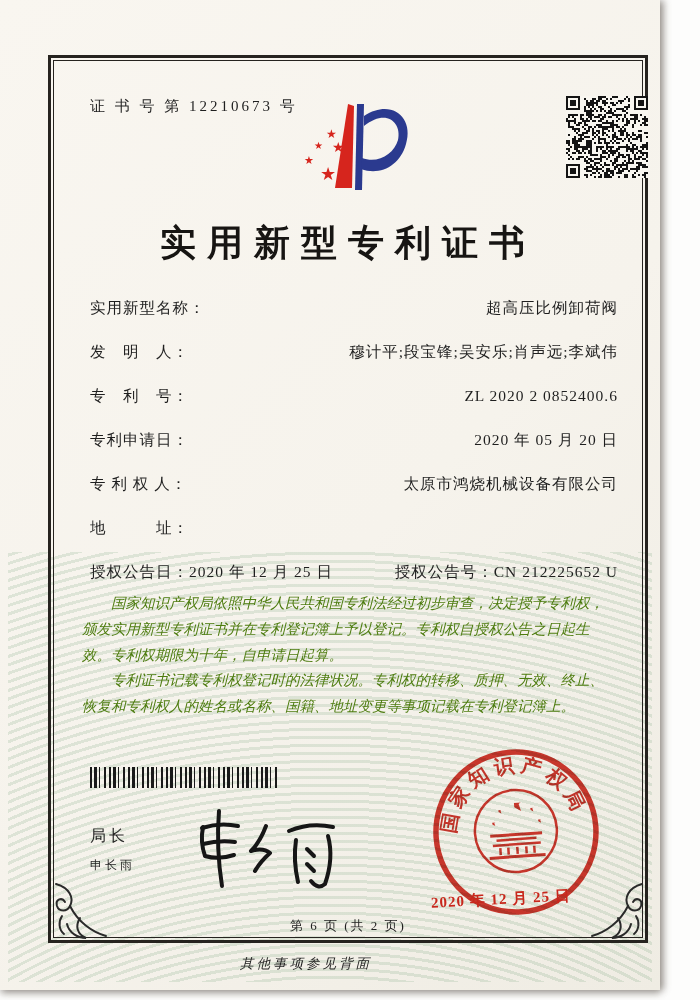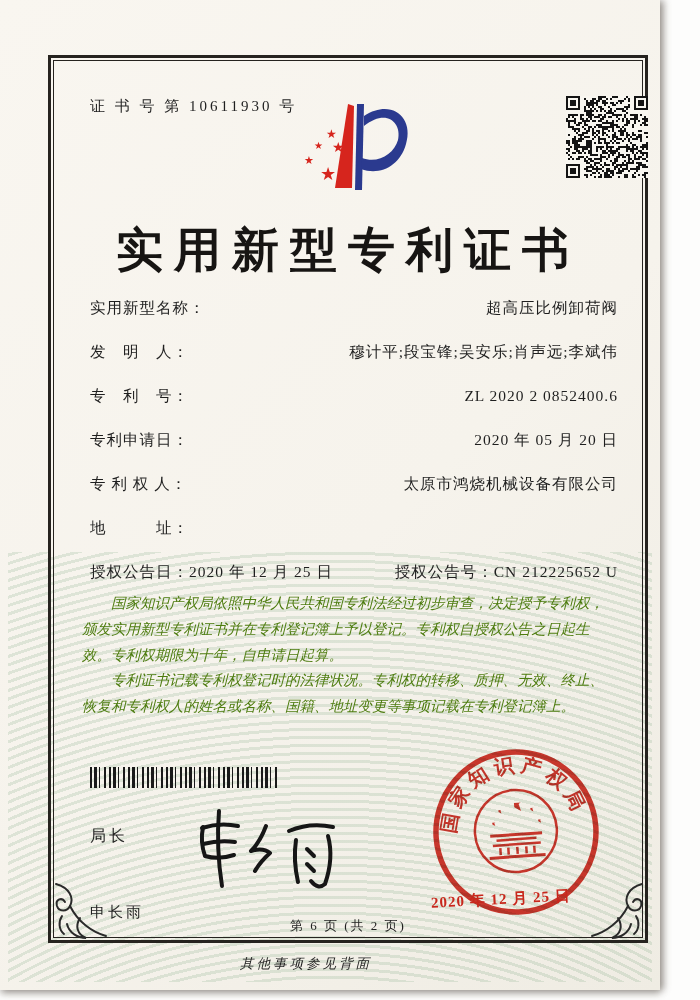--- a/index.html
+++ b/index.html
@@ -9,34 +9,34 @@
            background:linear-gradient(135deg,#f9f6f0 0%,#f6f3ec 55%,#efece3 100%);
            box-shadow:4px 0 7px rgba(80,72,62,.45), 0 4px 7px rgba(80,72,62,.35); z-index:0; }
   .guilloche { position:absolute; left:8px; top:552px; width:644px; height:430px; z-index:1; pointer-events:none;
            background:repeating-radial-gradient(circle at 50% 235%, rgba(96,150,104,0.17) 0 3px, rgba(96,150,104,0) 3px 8px); }
   .frame { position:absolute; left:48px; top:55px; width:600px; height:888px; border:3px solid #26231f; z-index:2; }
   .frame-inner { position:absolute; inset:2px; border:1px solid #26231f; }
   .cert-no { position:absolute; left:90px; top:97px; font-size:15px; letter-spacing:3px; z-index:3; }
   .logo { position:absolute; left:288px; top:96px; z-index:3; }
   .qr { position:absolute; left:566px; top:96px; z-index:3; }
   .title { position:absolute; left:48px; top:219px; width:600px; text-align:center;
-           font-size:47px; font-weight:bold; letter-spacing:11px; z-index:3; color:#171513; }
+           font-size:36px; font-weight:bold; letter-spacing:11px; z-index:3; color:#171513; }
   .fields { position:absolute; left:90px; top:297px; width:528px; z-index:3; font-size:15.5px; }
   .field-row { display:flex; margin-bottom:23px; line-height:21px; letter-spacing:1px;justify-content:space-between; }
   .field-row .label { white-space:pre; }
   .field-row .value { white-space:pre; }
   .pair { display:flex; }
   .pair2 { margin-left:46px; }
   .paras { position:absolute; left:82px; top:591px; width:534px; z-index:3;
            font-size:14.5px; line-height:1.78; font-style:italic; color:#4d7c0f; }
   .paras p { text-indent:2em; margin:0; }
   .barcode { position:absolute; left:90px; top:767px; width:190px; height:21px; z-index:3;
            background:repeating-linear-gradient(90deg,#1a1a1a 0 2px,transparent 2px 4px,#1a1a1a 4px 7px,transparent 7px 9px,#1a1a1a 9px 10px,transparent 10px 14px,#1a1a1a 14px 16px,transparent 16px 19px); }
   .signer-title { position:absolute; left:90px; top:826px; font-size:16px; letter-spacing:3px; z-index:3; }
-  .signer-name  { position:absolute; left:90px; top:903px; font-size:15px; letter-spacing:3px; z-index:3; }
+  .signer-name  { position:absolute; left:90px; top:857px; font-size:12px; letter-spacing:3px; z-index:3; }
   .signature { position:absolute; left:186px; top:798px; z-index:3; }
   .seal { position:absolute; left:425px; top:745px; z-index:4; mix-blend-mode:multiply; transform:rotate(-4deg); opacity:.93; }
   .seal-date { position:absolute; left:431px; top:890px; z-index:5; color:#c8271c; font-size:15px;
            font-weight:bold; letter-spacing:1px; transform:rotate(-3deg); white-space:pre; }
   .page-footer { position:absolute; left:48px; top:917px; width:600px; text-align:center; font-size:13px; letter-spacing:2px; z-index:3; }
   .back-note { position:absolute; left:0; top:955px; width:612px; text-align:center; font-size:13.5px; letter-spacing:3px; font-style:italic; z-index:3; }
   .ornament { position:absolute; z-index:3; }
   .ornament.left  { left:52px;  top:876px; transform:scaleX(-1); }
   .ornament.right { left:590px; top:876px; }
   .qr svg, .logo svg, .seal svg, .signature svg, .ornament svg { display:block; }
@@ -45,21 +45,21 @@
 <body>
 
 <div class="page">
   <div class="paper"></div>
   <div class="guilloche"></div>
 
   <div class="frame">
     <div class="frame-inner"></div>
   </div>
 
-  <div class="cert-no">证 书 号 第 10611930 号</div>
+  <div class="cert-no">证 书 号 第 12210673 号</div>
 
   <div class="logo">
     <svg width="130" height="105" viewBox="0 0 130 105">
       <g fill="#d6251d">
         <text x="38" y="42" font-size="12">★</text>
         <text x="26" y="53" font-size="10">★</text>
         <text x="44" y="56" font-size="14">★</text>
         <text x="16" y="68" font-size="11">★</text>
         <text x="32" y="84" font-size="18">★</text>
         <polygon points="60,8 66,10 64,92 47,92"></polygon>

